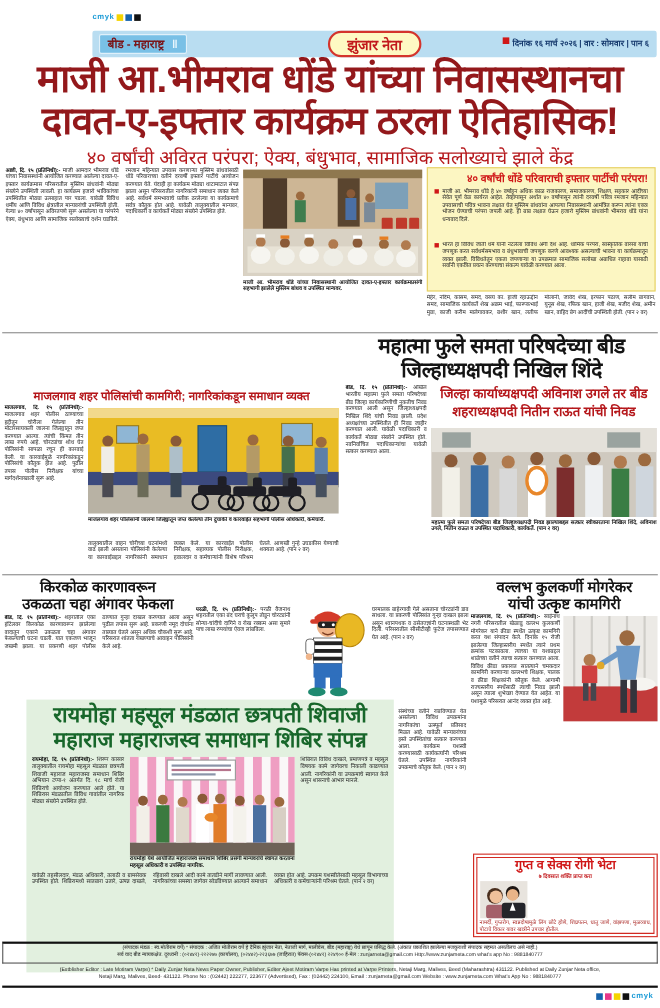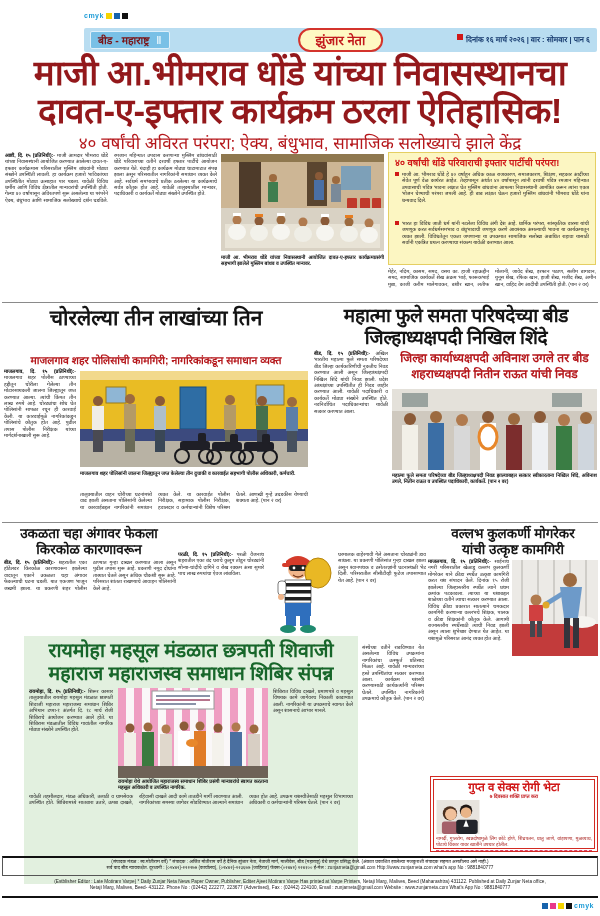--- a/index.html
+++ b/index.html
@@ -25,21 +25,21 @@
             display:flex;gap:3px}
   .redsq{display:inline-block;width:6px;height:6px;background:#d01818}
   
   .mainhead{text-align:center;font-weight:800;color:#93181b;font-size:35px;line-height:38px;letter-spacing:-.5px;white-space:nowrap}
   .mainsub{text-align:center;font-weight:400;color:#b5171b;font-size:17px;white-space:nowrap}
   .h2k{text-align:center;font-weight:800;color:#141414}
   .subred{text-align:center;font-weight:700;color:#b5171b}
   .rule{border-top:1px solid #8a8a8a}
   
   .infobox{background:#fcf6c2;border:1px solid #e5cf62;padding:4px 6px;overflow:hidden}
-  .infotitle{color:#d01818;font-weight:700;font-size:9.5px;text-align:left;line-height:11px;margin-bottom:3px;white-space:nowrap}
+  .infotitle{color:#d01818;font-weight:700;font-size:9.5px;text-align:right;line-height:11px;margin-bottom:3px;white-space:nowrap}
   .bullet{display:flex;gap:3px;margin-top:3px}
   .bullet .bsq{flex:0 0 4px;width:4px;height:4px;background:#d01818;margin-top:1px}
   
   .greenbox{background:#e2f0df;padding:3px 5px;overflow:hidden}
   .greenhead{text-align:center;font-weight:800;color:#17662a;font-size:19.5px;line-height:23px;white-space:nowrap}
   
   .ad{border:1px solid #d22a22;box-shadow:0 0 0 2px #fff inset,0 0 0 3px #d22a22 inset;background:#fff;padding:4px 5px 12px;overflow:hidden}
   .adtitle{color:#d01818;font-weight:800;font-size:11.5px;text-align:center;line-height:12px;white-space:nowrap}
   .adtag{color:#c2191c;font-size:5px;text-align:center;font-weight:700}
   .addoc{color:#c2191c;font-weight:800;font-size:9px;line-height:10px}
@@ -144,21 +144,20 @@
     <div class="bullet">
       <span class="bsq"></span>
       <span class="t" style="height:40px">भारत हा विविध जाती धर्म यांनी नटलेला विविध अंगी देश आहे. धार्मिक परंपरा, सांस्कृतिक वारसा यांची जपणूक करत सर्वधर्मसमभाव व बंधुभावाची जपणूक करणे आवश्यक असल्याची भावना या कार्यक्रमातून व्यक्त झाली. विविधतेतून एकता जपणाऱ्या या उपक्रमात सामाजिक सलोखा अबाधित राहावा यासाठी सर्वांनी एकत्रित प्रयत्न करण्याचा संकल्प यावेळी करण्यात आला.</span>
     </div>
   </div>
   <div class="abs t c2" style="left:388px;top:268px;width:208px;height:32px">मेहेर, नदिम, कासम, समद, वसय का. हाजी रहाऊद्दीन समद, सामाजिक कार्यकर्ते शेख अक्रम भाई, फारूकभाई मुन्ना, काजी करीम मालेगावकर, बशीर खान, लतीफ मोलानी, जावेद शेख, इरफान पठाण, सलीम बागवान, युनूस शेख, रफिक खान, हाजी शेख, मजीद शेख, अमीन खान, वाहिद बेग आदींची उपस्थिती होती. (पान २ वर)</div>
 
   <div class="abs rule" style="left:2px;top:302px;width:596px"></div>
 
   <div class="abs h2k" style="left:2px;top:306px;width:308px;font-size:21px;line-height:23px">
-    <div>चोरलेल्या तीन लाखांच्या तिन</div>
   </div>
   <div class="abs subred" style="left:2px;top:353px;width:308px;font-size:10.5px;white-space:nowrap">माजलगाव शहर पोलिसांची कामगिरी; नागरिकांकडून समाधान व्यक्त</div>
   <div class="abs t" style="left:4px;top:368px;width:72px;height:152px">
     <span class="by">माजलगाव, दि. १५ (प्रतिनिधी):-</span>
     <span>माजलगाव शहर पोलीस ठाण्याच्या हद्दीतून चोरीला गेलेल्या तीन मोटारसायकली जालना जिल्ह्यातून जप्त करण्यात आल्या. त्यांची किंमत तीन लाख रुपये आहे. चोरट्यांचा शोध घेत पोलिसांनी सापळा रचून ही कारवाई केली. या कारवाईमुळे नागरिकांकडून पोलिसांचे कौतुक होत आहे. पुढील तपास पोलीस निरीक्षक यांच्या मार्गदर्शनाखाली सुरू आहे.</span>
   </div>
   <div class="abs" style="left:80px;top:371px;width:228px;height:97px">
     <svg viewBox="0 0 228 96" width="228" height="96">
       <rect width="228" height="70" fill="#e9bc24"></rect>
       <rect width="228" height="9" fill="#f2d98c"></rect>
@@ -245,22 +244,22 @@
         <circle cx="194" cy="29" r="6" fill="#9c6a3f"></circle>
           <rect x="186" y="35" width="16" height="46" fill="#cfd6dd"></rect>
       </g>
     </svg>
   </div>
   <div class="abs cap" style="left:392px;top:472px;width:205px;height:48px">महात्मा फुले समता परिषदेच्या बीड जिल्हाध्यक्षपदी निवड झाल्याबद्दल सत्कार स्वीकारताना निखिल शिंदे, अविनाश उगले, नितीन राऊत व उपस्थित पदाधिकारी, कार्यकर्ते. (पान २ वर)</div>
 
   <div class="abs rule" style="left:2px;top:522px;width:596px"></div>
 
   <div class="abs h2k" style="left:2px;top:526px;width:174px;font-size:13.5px;line-height:15.5px">
+    <div>किरकोळ कारणावरून</div>
     <div>उकळता चहा अंगावर फेकला</div>
-    <div>किरकोळ कारणावरून</div>
   </div>
   <div class="abs t c2" style="left:4px;top:559px;width:172px;height:74px">
     <span class="by">बीड, दि. १५ (प्रतिनिधी):-</span>
     <span>शहरातील एका हॉटेलवर किरकोळ कारणावरून झालेल्या वादातून एकाने उकळता चहा अंगावर फेकल्याची घटना घडली. यात एकजण भाजून जखमी झाला. या प्रकरणी शहर पोलीस ठाण्यात गुन्हा दाखल करण्यात आला असून पुढील तपास सुरू आहे. प्रकरणी नमूद दोघांना ताब्यात घेतले असून अधिक चौकशी सुरू आहे. परिसरात शांतता राखण्याचे आवाहन पोलिसांनी केले आहे.</span>
   </div>
 
   <div class="abs" style="left:178px;top:551px;width:248px;height:86px;display:flex;gap:4px">
     <div class="t" style="width:86px;height:86px">
       <span class="by">परळी, दि. १५ (प्रतिनिधी):-</span>
       <span>परळी वैजनाथ शहरातील एका बंद घराचे कुलूप तोडून चोरट्यांनी सोन्या-चांदीचे दागिने व रोख रक्कम असा सुमारे पाच लाख रुपयांचा ऐवज लांबविला.</span>

